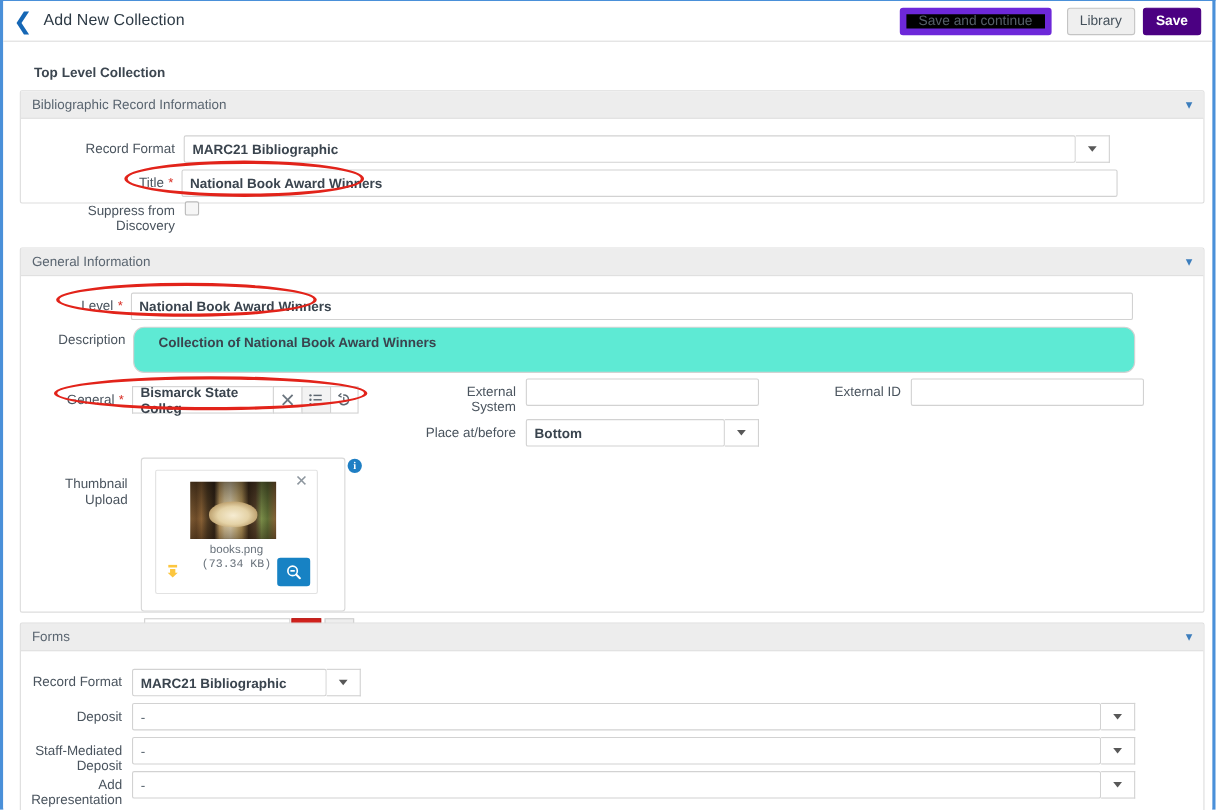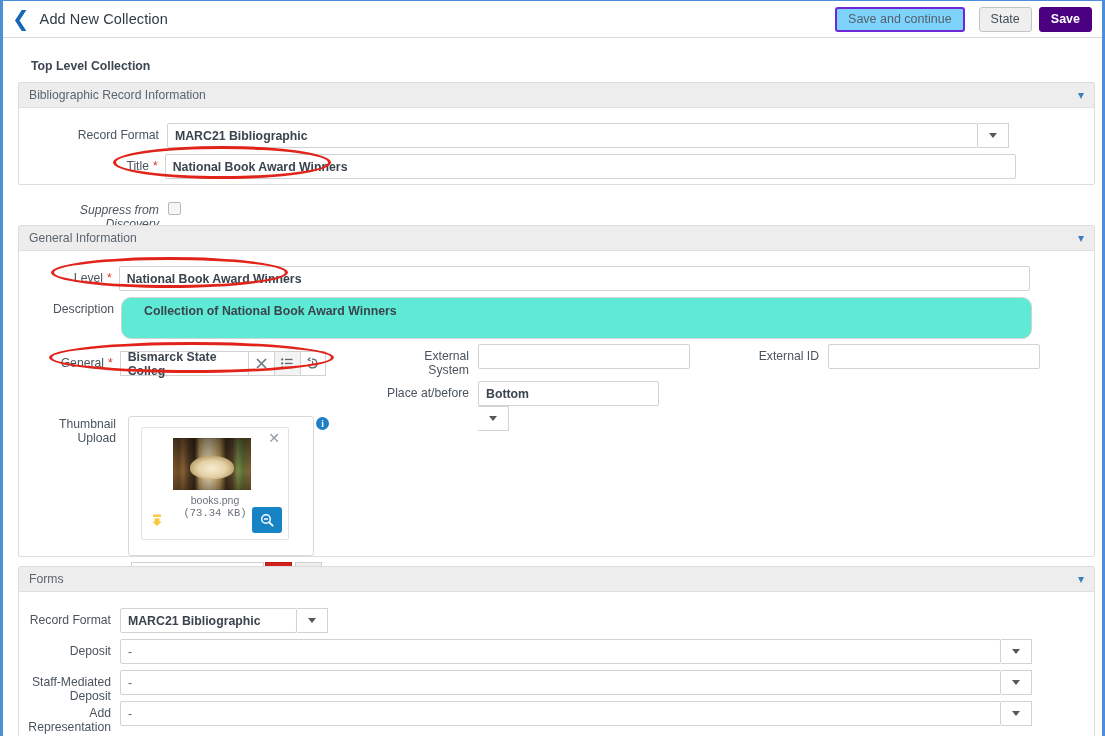--- a/index.html
+++ b/index.html
@@ -28,21 +28,21 @@
   }
   .topbar-actions {
     margin-left: auto; display: flex; align-items: center; gap: 0; padding-right: 10px;
   }
   .btn {
     font-family: "Liberation Sans", sans-serif;
     font-size: 12.5px; border-radius: 3px; cursor: pointer;
     height: 25px; display: inline-flex; align-items: center; justify-content: center;
     padding: 0 11px; white-space: nowrap;
   }
-  .btn-white { background: #7dd3fc; border: 2px solid #6d28d9; color: #555f68; }
+  .btn-white { background: #000000; border: 6px solid #6d28d9; color: #555f68; }
   .btn-gray  { background: #efefef; border: 1px solid #c4c4c4; color: #44505a; margin-left: 14px; }
   .btn-purple{ background: #4b0082; border: 1px solid #4b0082; color: #fff; margin-left: 7px; font-weight: 600; }
 
   
   .page-body { position: absolute; left: 3px; top: 38px; width: 1099px; height: 697px; background: #fff; }
 
   .top-level-label {
     position: absolute; left: 28px; top: 21px;
     font-size: 12.3px; font-weight: bold; color: #3c4650;
   }
@@ -175,21 +175,21 @@
   }
 </style>
 </head>
 <body>
 
 <div class="topbar">
   <span class="back-chevron">❮</span>
   <span class="page-title">Add New Collection</span>
   <div class="topbar-actions">
     <div class="btn btn-white">Save and continue</div>
-    <div class="btn btn-gray">State</div>
+    <div class="btn btn-gray">Library</div>
     <div class="btn btn-purple">Save</div>
   </div>
 </div>
 
 <div class="page-body">
 
   <div class="top-level-label">Top Level Collection</div>
 
   <div class="panel" style="top:44px; height:103px;">
     <div class="panel-header">
@@ -206,21 +206,21 @@
           </div>
       </div>
     </div>
 
     <div class="frow" style="left:0; top:71px;">
       <div class="flabel" style="width:130px;text-align:right;">Title</div>
       <span class="req" style="padding-top:5px; margin-left:4px;">*</span>
       <div class="finput" style="width:851px; margin-left:7px;">National Book Award Winners</div>
     </div>
 
-    <div class="frow" style="left:0; top:115px;font-style:italic;">
+    <div class="frow" style="left:0; top:96px;">
       <div class="flabel" style="width:140px;">Suppress from
 Discovery</div>
       <div class="checkbox" style="margin-left:9px;"></div>
     </div>
   </div>
 
   <div class="annot" style="left:110px; top:108px; width:218px; height:33px;"></div>
 
   <div class="panel" style="top:187px; height:332px;">
     <div class="panel-header">
@@ -281,30 +281,30 @@
     </div>
 
     <div class="frow" style="left:340px; top:118px;">
       <div class="flabel" style="width:110px;">External
 System</div>
       <div class="finput plain" style="width:212px; margin-left:9px;"></div>
     </div>
 
     <div class="frow" style="left:340px; top:155px;">
       <div class="flabel" style="width:110px;">Place at/before</div>
-      <div class="ddwrap" style="margin-left:9px;flex-direction:column;">
+      <div class="ddwrap" style="margin-left:9px;">
         <div class="finput" style="width:181px;">Bottom</div>
         <div class="ddbtn">
             <span class="caret"></span>
           </div>
       </div>
     </div>
 
     <div class="frow" style="left:0; top:186px;">
-      <div class="flabel" style="width:97px;">Thumbnail
+      <div class="flabel" style="width:97px;margin-top:16px;">Thumbnail
 Upload</div>
     </div>
 
     <div class="info-icon" style="left:297px; top:191px;">i</div>
 
     <div class="thumb-outer" style="left:109px; top:190px; width:186px; height:140px;">
       <div class="thumb-card" style="left:12px; top:10px; width:148px; height:113px;">
         <div class="thumb-img" style="left:31px; top:10px; width:78px; height:52px;"></div>
         <div class="thumb-name" style="top:66px;">books.png</div>
         <div class="thumb-size" style="top:79px;">(73.34  KB)</div>

